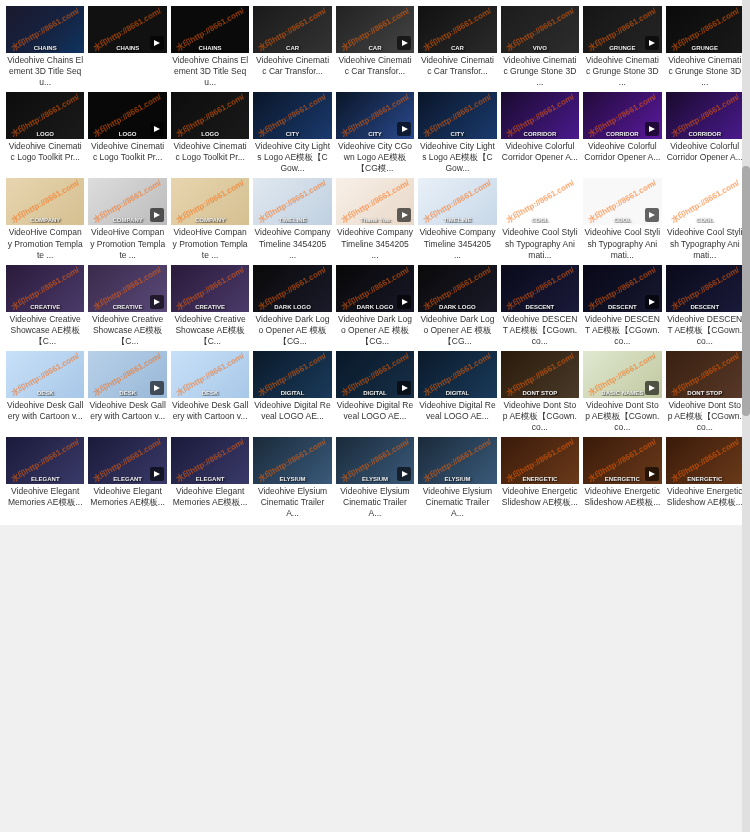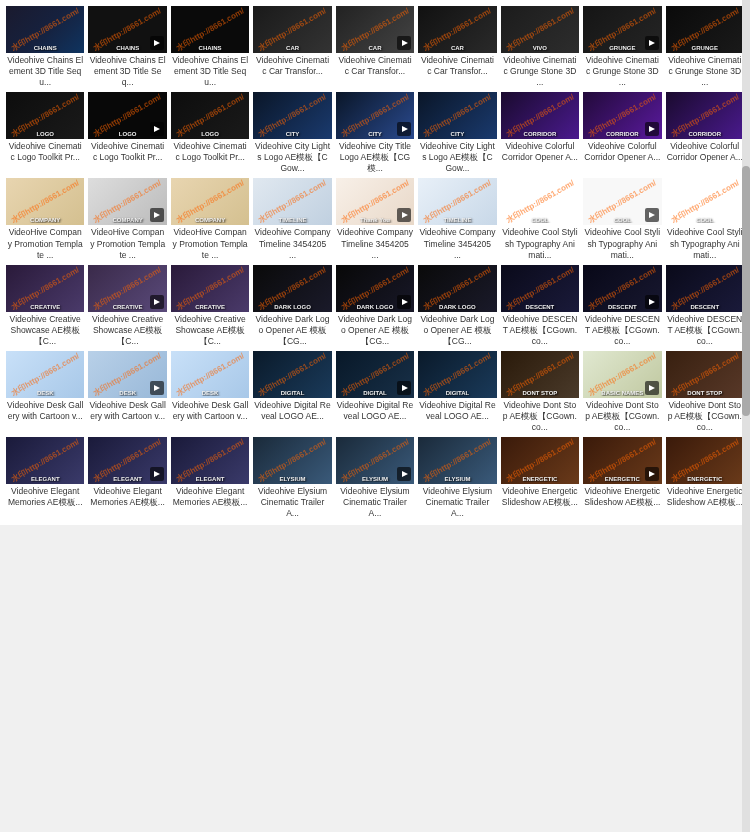--- a/index.html
+++ b/index.html
@@ -201,21 +201,20 @@
           <div class="bs-right" style="background: linear-gradient(rgb(45, 106, 45), rgb(74, 154, 74), rgb(45, 106, 45));"></div>
         </div>
         <div class="thumb-inner thumb-chains2">
           <div class="thumb-text">CHAINS</div>
           <div class="watermark">水印http://8661.com/</div>
           <div class="play-btn">
             <div class="play-triangle"></div>
           </div>
         </div>
       </div>
-      <div class="item-label">Videohive Chains Element 3D Title Seq...</div>
     </div>
     <div class="item">
       <div class="thumb-wrap">
         <div class="book-stack">
           <div class="bs-left" style="background: linear-gradient(rgb(139, 26, 26), rgb(204, 51, 51), rgb(139, 26, 26));"></div>
           <div class="bs-right" style="background: linear-gradient(rgb(26, 58, 139), rgb(51, 85, 204), rgb(26, 58, 139));"></div>
         </div>
         <div class="thumb-inner thumb-chains3">
           <div class="thumb-text">CHAINS</div>
           <div class="watermark">水印http://8661.com/</div>
@@ -369,21 +368,21 @@
           <div class="bs-right" style="background: linear-gradient(rgb(45, 106, 45), rgb(74, 154, 74), rgb(45, 106, 45));"></div>
         </div>
         <div class="thumb-inner thumb-city2">
           <div class="thumb-text">CITY</div>
           <div class="watermark">水印http://8661.com/</div>
           <div class="play-btn">
             <div class="play-triangle"></div>
           </div>
         </div>
       </div>
-      <div class="item-label">Videohive City Title Logo AE模板【CG模...</div>
+      <div class="item-label">Videohive City CGown Logo AE模板【CG模...</div>
     </div>
     <div class="item">
       <div class="thumb-wrap">
         <div class="book-stack">
           <div class="bs-left" style="background: linear-gradient(rgb(26, 58, 139), rgb(51, 85, 204), rgb(26, 58, 139));"></div>
           <div class="bs-right" style="background: linear-gradient(rgb(90, 26, 139), rgb(138, 51, 204), rgb(90, 26, 139));"></div>
         </div>
         <div class="thumb-inner thumb-city">
           <div class="thumb-text">CITY</div>
           <div class="watermark">水印http://8661.com/</div>

